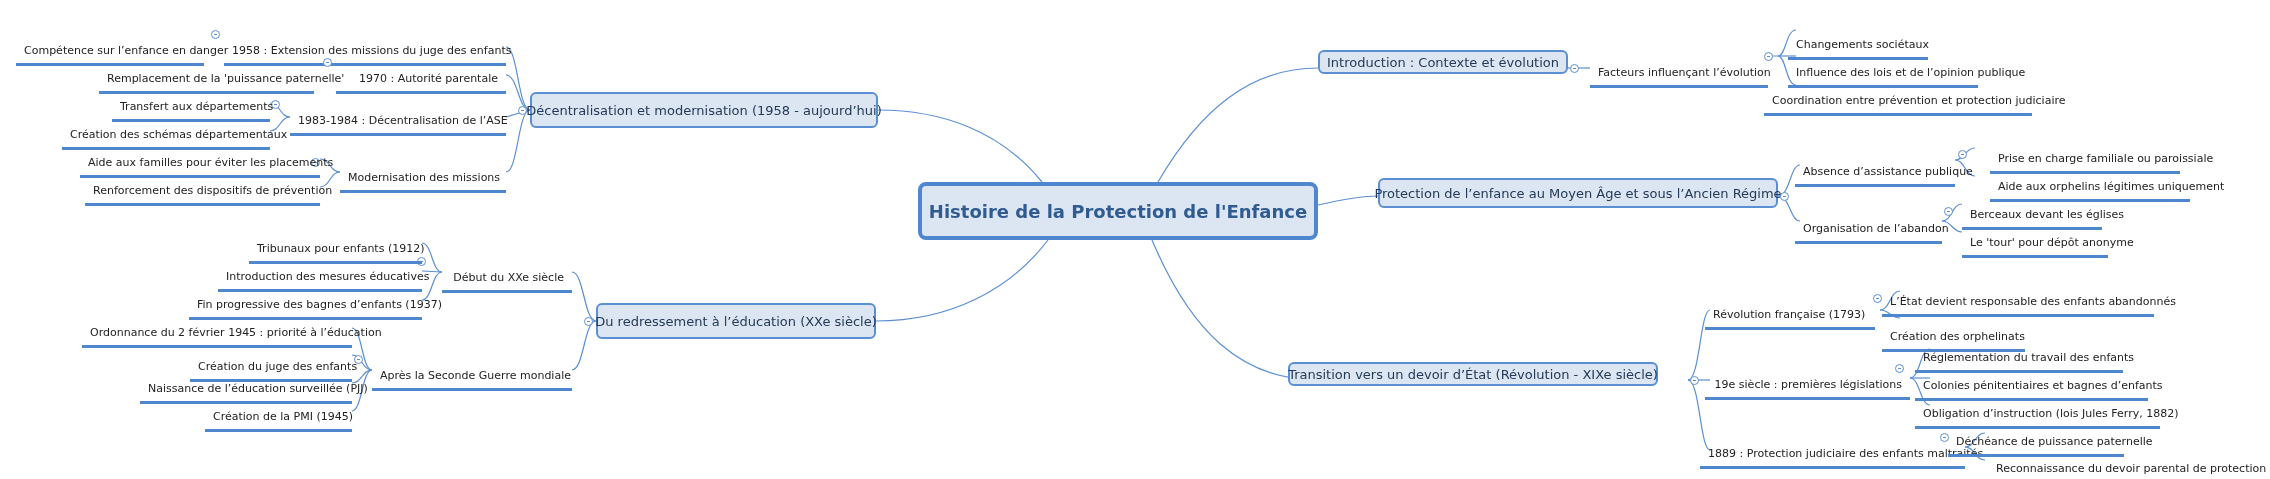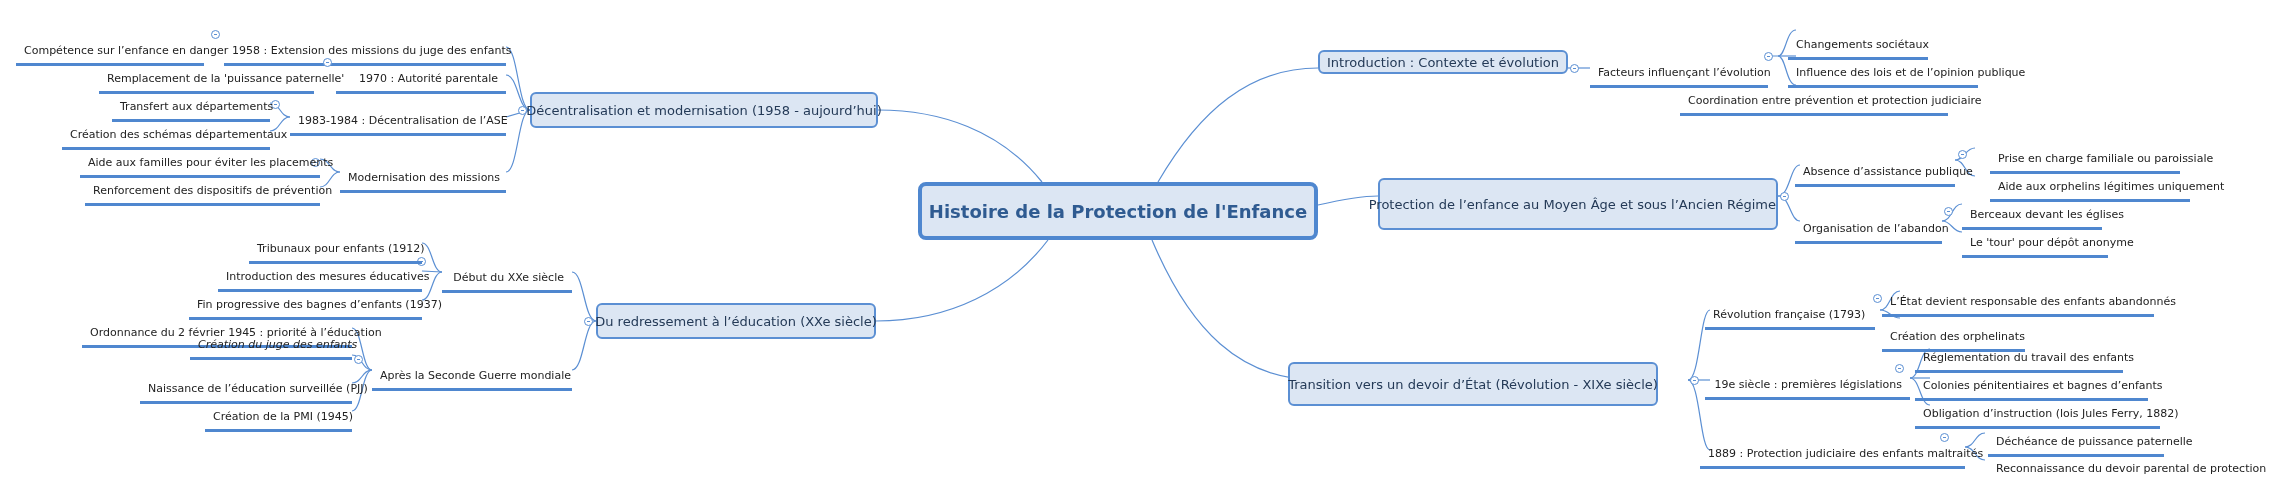--- a/index.html
+++ b/index.html
@@ -80,26 +80,26 @@
 
 <div class="node central" style="left:918px; top:182px; width:400px; height:58px;">
   <span>Histoire de la Protection de l'Enfance</span>
 </div>
 
 <div class="node main" style="left:1318px; top:50px; width:250px; height:24px;">
   <span>Introduction : Contexte et évolution</span>
 </div>
 <div class="toggle" style="left:1570px; top:64px;"></div>
 
-<div class="node main" style="left:1378px; top:178px; width:400px; height:52px;justify-content:flex-end;">
+<div class="node main" style="left:1378px; top:178px; width:400px; height:30px;">
   <span>Protection de l’enfance au Moyen Âge et sous l’Ancien Régime</span>
 </div>
 <div class="toggle" style="left:1780px; top:192px;"></div>
 
-<div class="node main" style="left:1288px; top:362px; width:370px; height:44px;">
+<div class="node main" style="left:1288px; top:362px; width:370px; height:24px;">
   <span>Transition vers un devoir d’État (Révolution - XIXe siècle)</span>
 </div>
 <div class="toggle" style="left:1690px; top:376px;"></div>
 
 <div class="node main" style="left:530px; top:92px; width:348px; height:36px;">
   <span>Décentralisation et modernisation (1958 - aujourd’hui)</span>
 </div>
 <div class="toggle" style="left:518px; top:106px;"></div>
 
 <div class="node main" style="left:596px; top:303px; width:280px; height:36px;">
@@ -107,21 +107,21 @@
 </div>
 <div class="toggle" style="left:584px; top:317px;"></div>
 
 <div class="node sub right" style="left:1590px; top:50px; width:178px;">
   <span>Facteurs influençant l’évolution</span></div>
 <div class="toggle" style="left:1764px; top:52px;"></div>
 <div class="node sub right" style="left:1788px; top:22px; width:140px;">
   <span>Changements sociétaux</span></div>
 <div class="node sub right" style="left:1788px; top:50px; width:190px;">
   <span>Influence des lois et de l’opinion publique</span></div>
-<div class="node sub right" style="left:1680px; top:78px; width:268px;">
+<div class="node sub right" style="left:1764px; top:78px; width:268px;">
   <span>Coordination entre prévention et protection judiciaire</span></div>
 
 <div class="node sub right" style="left:1795px; top:149px; width:160px;">
   <span>Absence d’assistance publique</span></div>
 <div class="toggle" style="left:1958px; top:150px;"></div>
 <div class="node sub right" style="left:1990px; top:136px; width:190px;">
   <span>Prise en charge familiale ou paroissiale</span></div>
 <div class="node sub right" style="left:1990px; top:164px; width:200px;">
   <span>Aide aux orphelins légitimes uniquement</span></div>
 
@@ -147,21 +147,21 @@
 <div class="node sub right" style="left:1915px; top:335px; width:208px;">
   <span>Réglementation du travail des enfants</span></div>
 <div class="node sub right" style="left:1915px; top:363px; width:233px;">
   <span>Colonies pénitentiaires et bagnes d’enfants</span></div>
 <div class="node sub right" style="left:1915px; top:391px; width:245px;">
   <span>Obligation d’instruction (lois Jules Ferry, 1882)</span></div>
 
 <div class="node sub right" style="left:1700px; top:431px; width:265px;">
   <span>1889 : Protection judiciaire des enfants maltraités</span></div>
 <div class="toggle" style="left:1940px; top:433px;"></div>
-<div class="node sub right" style="left:1988px; top:419px; width:176px;text-align:center;">
+<div class="node sub right" style="left:1948px; top:419px; width:176px;text-align:center;">
   <span>Déchéance de puissance paternelle</span></div>
 <div class="node sub right" style="left:1988px; top:446px; width:238px;">
   <span>Reconnaissance du devoir parental de protection</span></div>
 
 <div class="node sub left" style="left:224px; top:28px; width:282px;">
   <span>1958 : Extension des missions du juge des enfants</span></div>
 <div class="toggle" style="left:211px; top:30px;"></div>
 <div class="node sub left" style="left:16px; top:28px; width:188px;">
   <span>Compétence sur l’enfance en danger</span></div>
 
@@ -195,18 +195,18 @@
 <div class="node sub left" style="left:218px; top:254px; width:204px;text-align:center;">
   <span>Introduction des mesures éducatives</span></div>
 <div class="node sub left" style="left:189px; top:282px; width:233px;">
   <span>Fin progressive des bagnes d’enfants (1937)</span></div>
 
 <div class="node sub left" style="left:372px; top:353px; width:200px;">
   <span>Après la Seconde Guerre mondiale</span></div>
 <div class="toggle" style="left:354px; top:355px;"></div>
 <div class="node sub left" style="left:82px; top:310px; width:270px;">
   <span>Ordonnance du 2 février 1945 : priorité à l’éducation</span></div>
-<div class="node sub left" style="left:190px; top:322px; width:162px;font-style:italic;">
+<div class="node sub left" style="left:190px; top:344px; width:162px;">
   <span>Création du juge des enfants</span></div>
 <div class="node sub left" style="left:140px; top:366px; width:212px;">
   <span>Naissance de l’éducation surveillée (PJJ)</span></div>
 <div class="node sub left" style="left:205px; top:394px; width:147px;">
   <span>Création de la PMI (1945)</span></div>
 
 </body></html>

